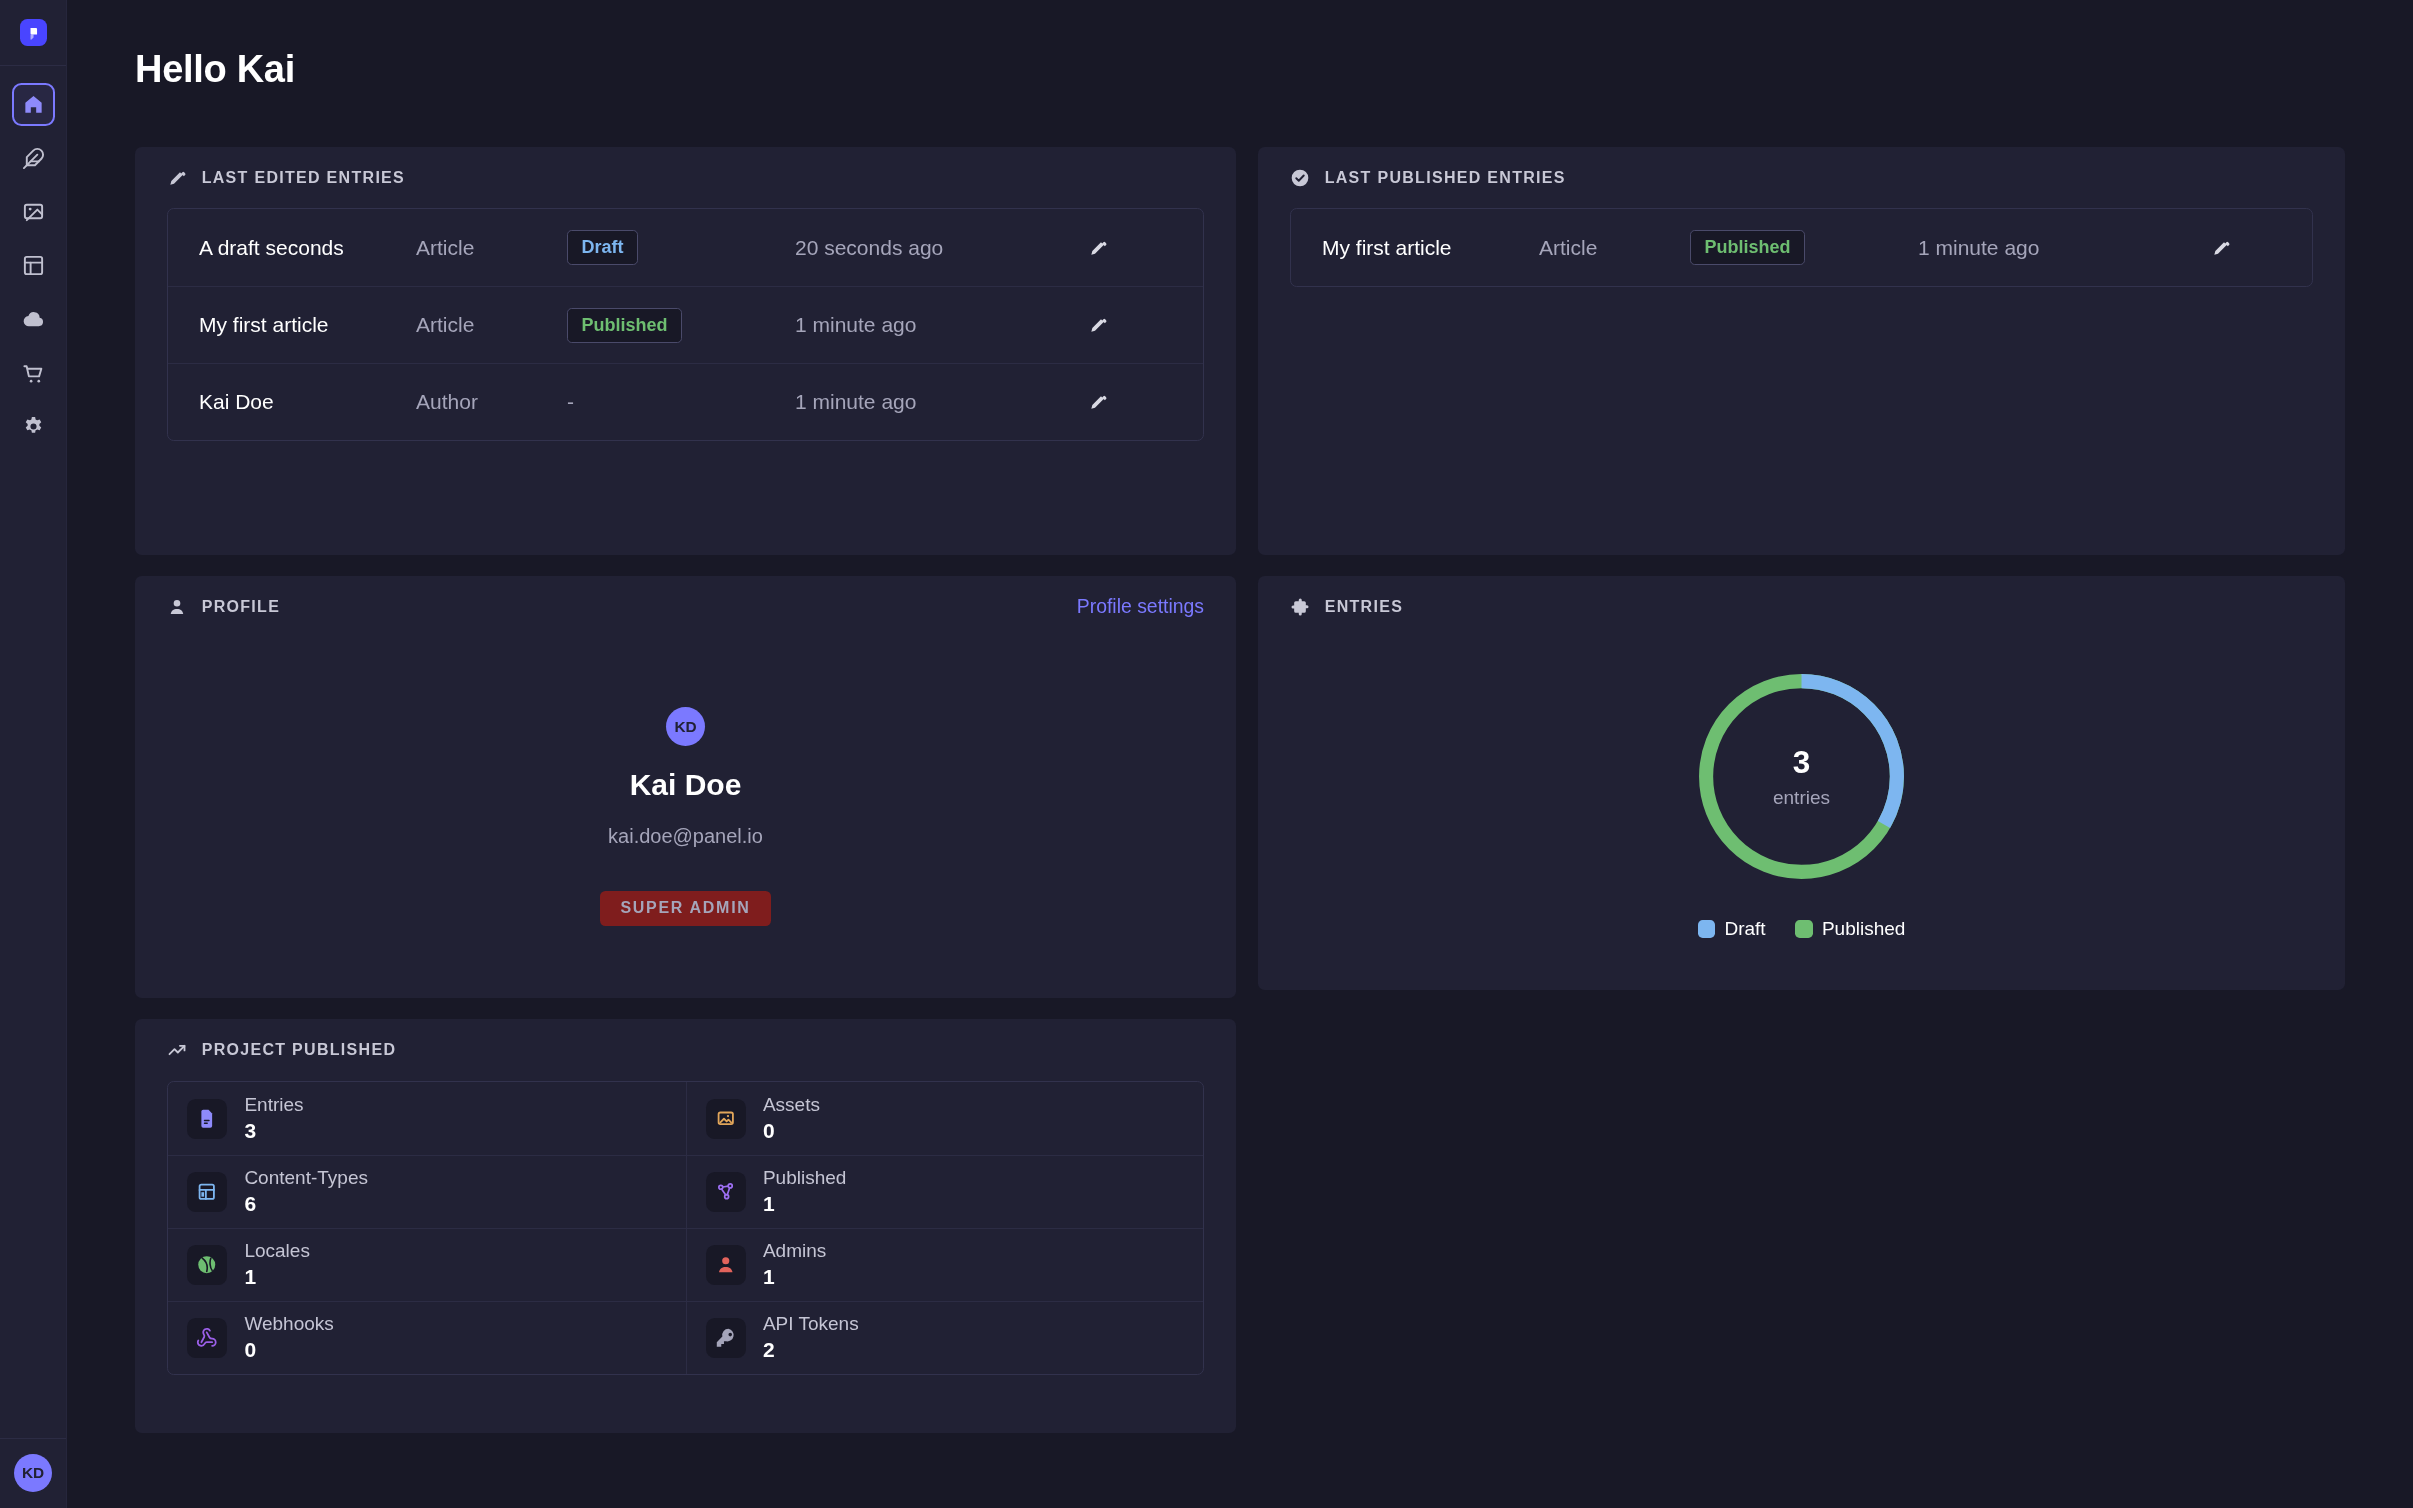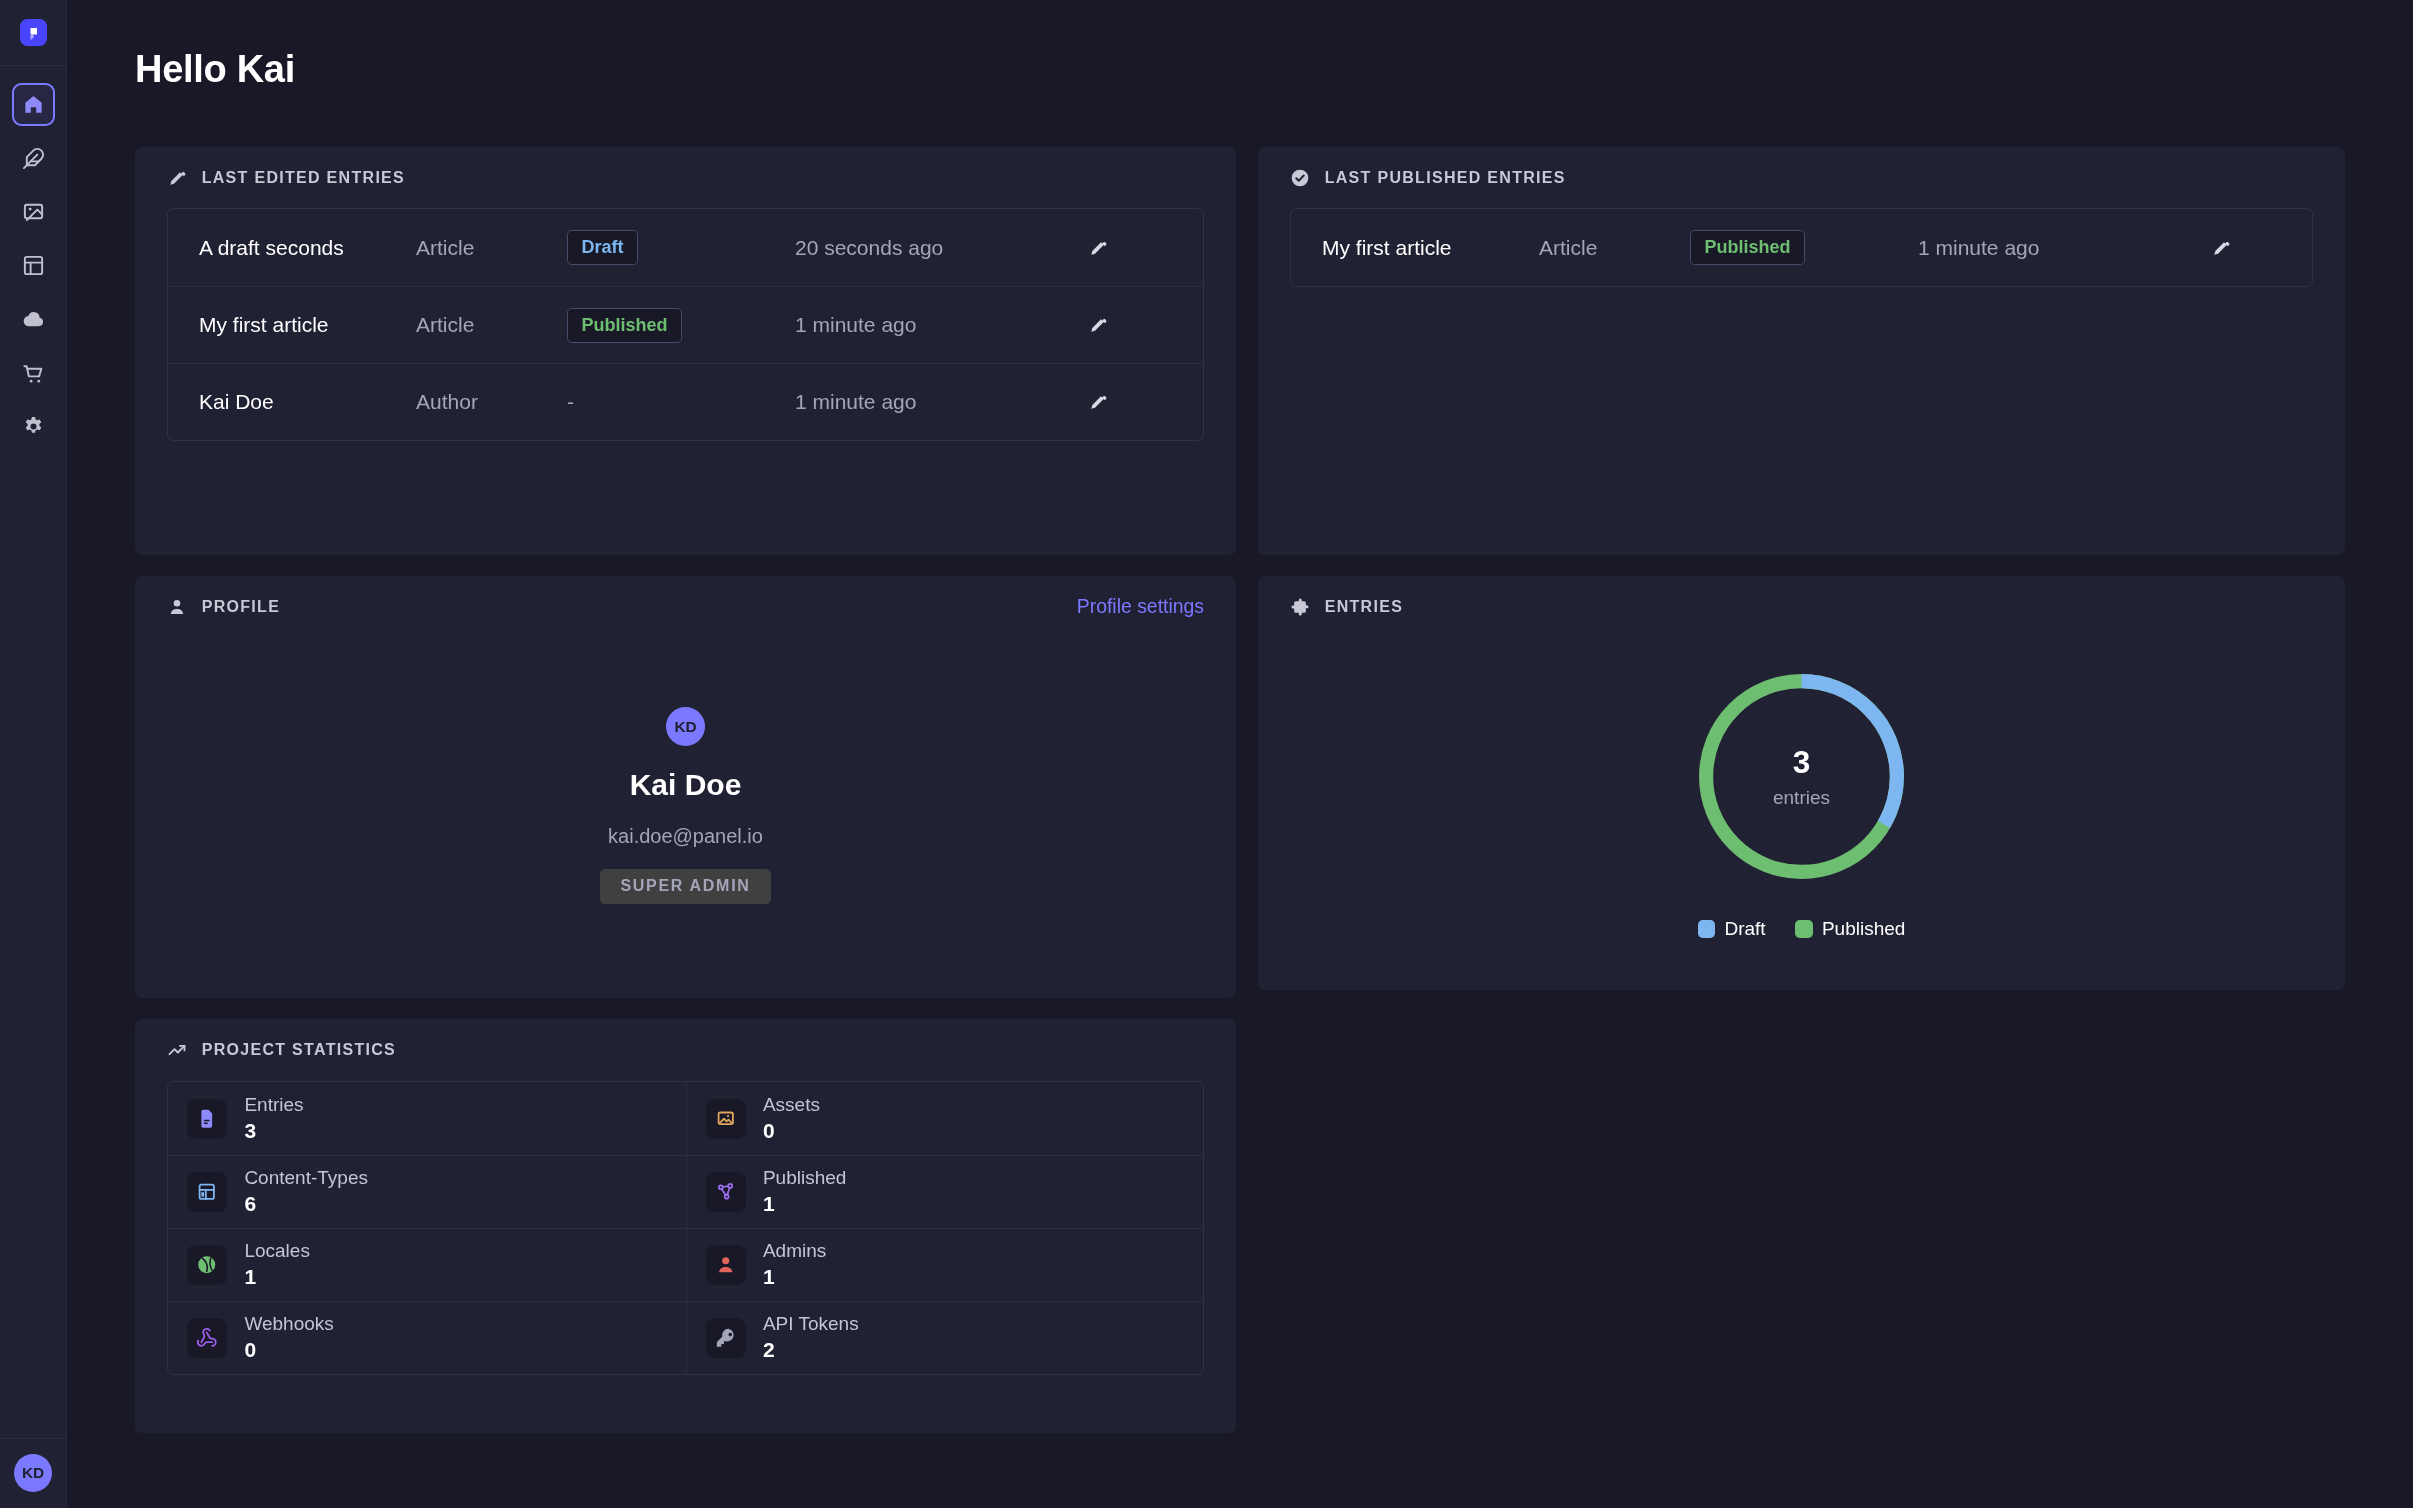--- a/index.html
+++ b/index.html
@@ -57,21 +57,21 @@
 
   
   .card-profile { height:422px; }
   .profile-head { display:flex; justify-content:space-between; align-items:center; }
   .profile-link { color:#7b79ff; font-size:19.4px; cursor:pointer; text-decoration:none; }
   .profile-body { display:flex; flex-direction:column; align-items:center; }
   .profile-avatar { width:39px; height:39px; border-radius:50%; background:#7b79ff; color:#212134;
     font-size:15.4px; font-weight:700; display:flex; align-items:center; justify-content:center; margin-top:89px; }
   .profile-name { font-size:30px; font-weight:700; margin-top:21.5px; }
   .profile-email { font-size:20px; color:#a5a5ba; margin-top:23px; }
-  .role-badge { margin-top:21px; background:#404040; color:#a5a5ba; font-size:16px; font-weight:700;
+  .role-badge { margin-top:43px; background:#7f1d1d; color:#a5a5ba; font-size:16px; font-weight:700;
     letter-spacing:1.7px; padding:8.7px 20px; border-radius:5.4px; }
 
   
   .card-entries { height:414px; }
   .entries-body { display:flex; flex-direction:column; align-items:center; }
   .donut-wrap { position:relative; width:215px; height:215px; margin-top:51px; }
   .donut-center { position:absolute; inset:0; display:flex; flex-direction:column;
     align-items:center; justify-content:center; }
   .donut-total { font-size:31.5px; font-weight:700; }
   .donut-unit { font-size:19px; color:#a5a5ba; margin-top:5.4px; }
@@ -229,21 +229,21 @@
           <div class="role-badge">SUPER ADMIN</div>
         </div>
       </section>
 
       <section class="card card-stats">
         <div class="card-header">
           <svg viewBox="0 0 24 24" fill="none" stroke="currentColor" stroke-width="2.2" stroke-linecap="round" stroke-linejoin="round">
             <path d="m3 17 6-6 4 4 8-8"></path>
               <path d="M15.5 7H21v5.5"></path>
           </svg>
-          <span class="card-title">PROJECT STATISTICS</span>
+          <span class="card-title">PROJECT PUBLISHED</span>
         </div>
         <div class="stats-grid">
 
           <div class="stat-cell">
             <div class="stat-tile ic-indigo">
                 <svg viewBox="0 0 24 24">
               <path fill="currentColor" d="M8 2h6l4 4v14a2 2 0 0 1-2 2H8a2 2 0 0 1-2-2V4a2 2 0 0 1 2-2Z"></path>
               <path d="M9.5 14h5M9.5 17h3" stroke="#181826" stroke-width="1.6" stroke-linecap="round"></path>
             </svg>
               </div>

